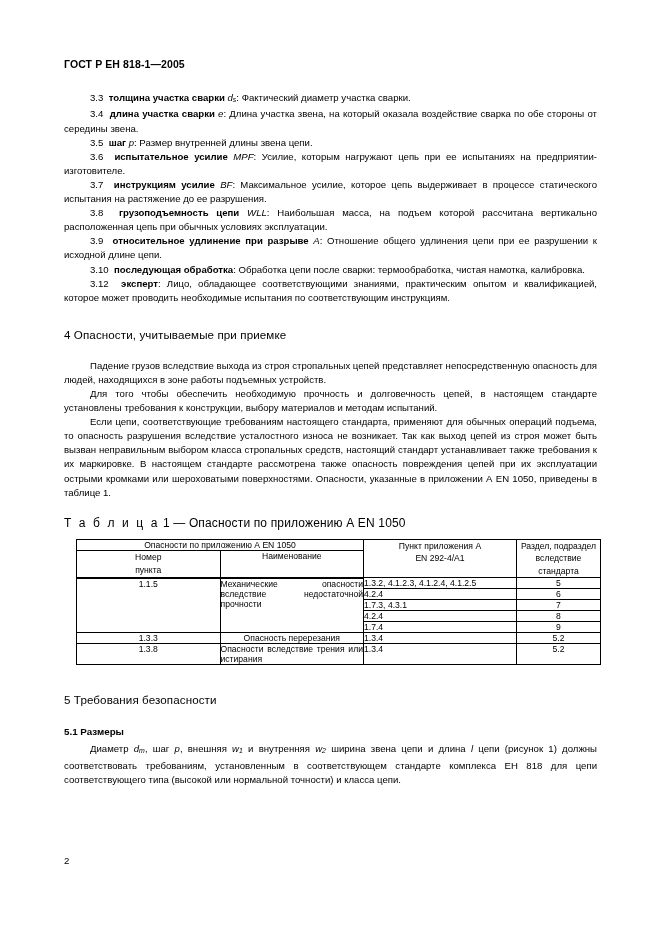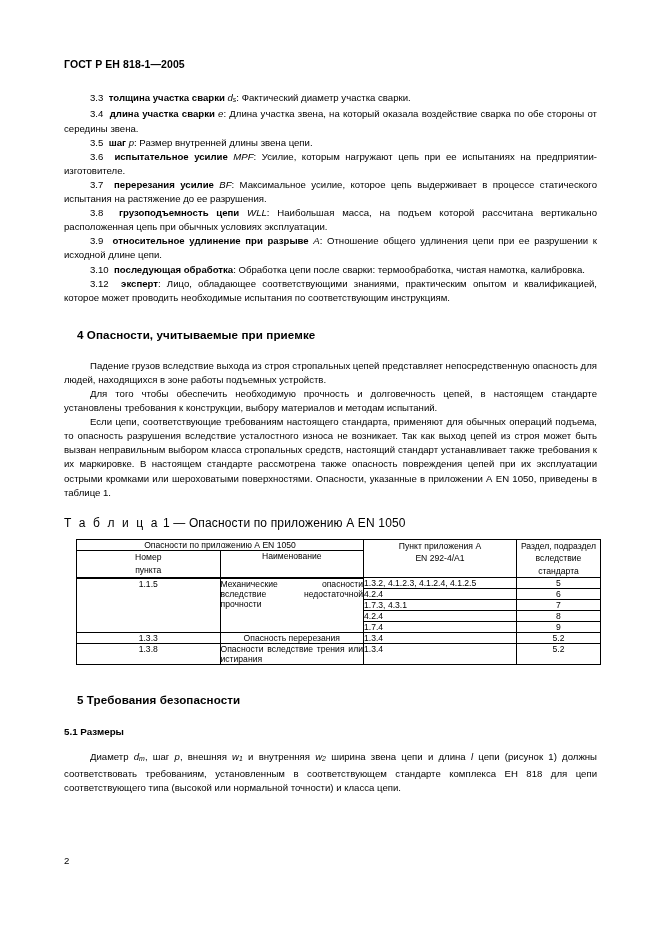--- a/index.html
+++ b/index.html
@@ -48,39 +48,39 @@
   .sym {
     font-style: italic;
   }
   .sym sub {
     font-style: italic;
     font-size: 72%;
     vertical-align: -0.2em;
   }
   h2.sect {
     font-size: 11.6px;
-    font-weight: bold;
-    margin: 13px;
+    font-weight: normal;
+    margin: 0;
     letter-spacing: 0.1px;
   }
   h3.subsect {
     font-size: 9.8px;
     font-weight: bold;
     margin: 0;
   }
   .sect-wrap {
     margin-top: 23px;
     margin-bottom: 18px;
   }
   .sect-wrap-2 {
     margin-top: 28px;
     margin-bottom: 20px;
   }
   .subsect-wrap {
-    margin-bottom: 13px;
+    margin-bottom: 5px;
   }
   .tbl-caption {
     font-size: 12px;
     margin: 16px 0 9px 0;
     letter-spacing: 0.15px;
   }
   .tbl-caption .sp {
     letter-spacing: 2.1px;
   }
   table.haz {
@@ -142,21 +142,21 @@
 
     <div>
       <p class="para indent"><span>3.3</span>&nbsp;&nbsp;<span class="term">толщина участка сварки</span> <span class="sym"><span>d</span><sub>s</sub></span><span>: Фактический диаметр участка сварки.</span></p>
 
       <p class="para indent"><span>3.4</span>&nbsp;&nbsp;<span class="term">длина участка сварки</span> <span class="sym">e</span><span>: Длина участка звена, на который оказала воздействие сварка по обе стороны от середины звена.</span></p>
 
       <p class="para indent"><span>3.5</span>&nbsp;&nbsp;<span class="term">шаг</span> <span class="sym">p</span><span>: Размер внутренней длины звена цепи.</span></p>
 
       <p class="para indent"><span>3.6</span>&nbsp;&nbsp;<span class="term">испытательное усилие</span> <span class="sym">MPF</span><span>: Усилие, которым нагружают цепь при ее испытаниях на пред­приятии-изготовителе.</span></p>
 
-      <p class="para indent"><span>3.7</span>&nbsp;&nbsp;<span class="term">перерезания усилие</span> <span class="sym">BF</span><span>: Максимальное усилие, которое цепь выдерживает в процессе ста­тического испытания на растяжение до ее разрушения.</span></p>
+      <p class="para indent"><span>3.7</span>&nbsp;&nbsp;<span class="term">инструкциям усилие</span> <span class="sym">BF</span><span>: Максимальное усилие, которое цепь выдерживает в процессе ста­тического испытания на растяжение до ее разрушения.</span></p>
 
       <p class="para indent"><span>3.8</span>&nbsp;&nbsp;<span class="term">грузоподъемность цепи</span> <span class="sym">WLL</span><span>: Наибольшая масса, на подъем которой рассчитана вертикаль­но расположенная цепь при обычных условиях эксплуатации.</span></p>
 
       <p class="para indent"><span>3.9</span>&nbsp;&nbsp;<span class="term">относительное удлинение при разрыве</span> <span class="sym">A</span><span>: Отношение общего удлинения цепи при ее разру­шении к исходной длине цепи.</span></p>
 
       <p class="para indent"><span>3.10</span>&nbsp;&nbsp;<span class="term">последующая обработка</span><span>: Обработка цепи после сварки: термообработка, чистая намотка, калибровка.</span></p>
 
 
       <p class="para indent"><span>3.12</span>&nbsp;&nbsp;<span class="term">эксперт</span><span>: Лицо, обладающее соответствующими знаниями, практическим опытом и квалифи­кацией, которое может проводить необходимые испытания по соответствующим инструкциям.</span></p>
     </div>

